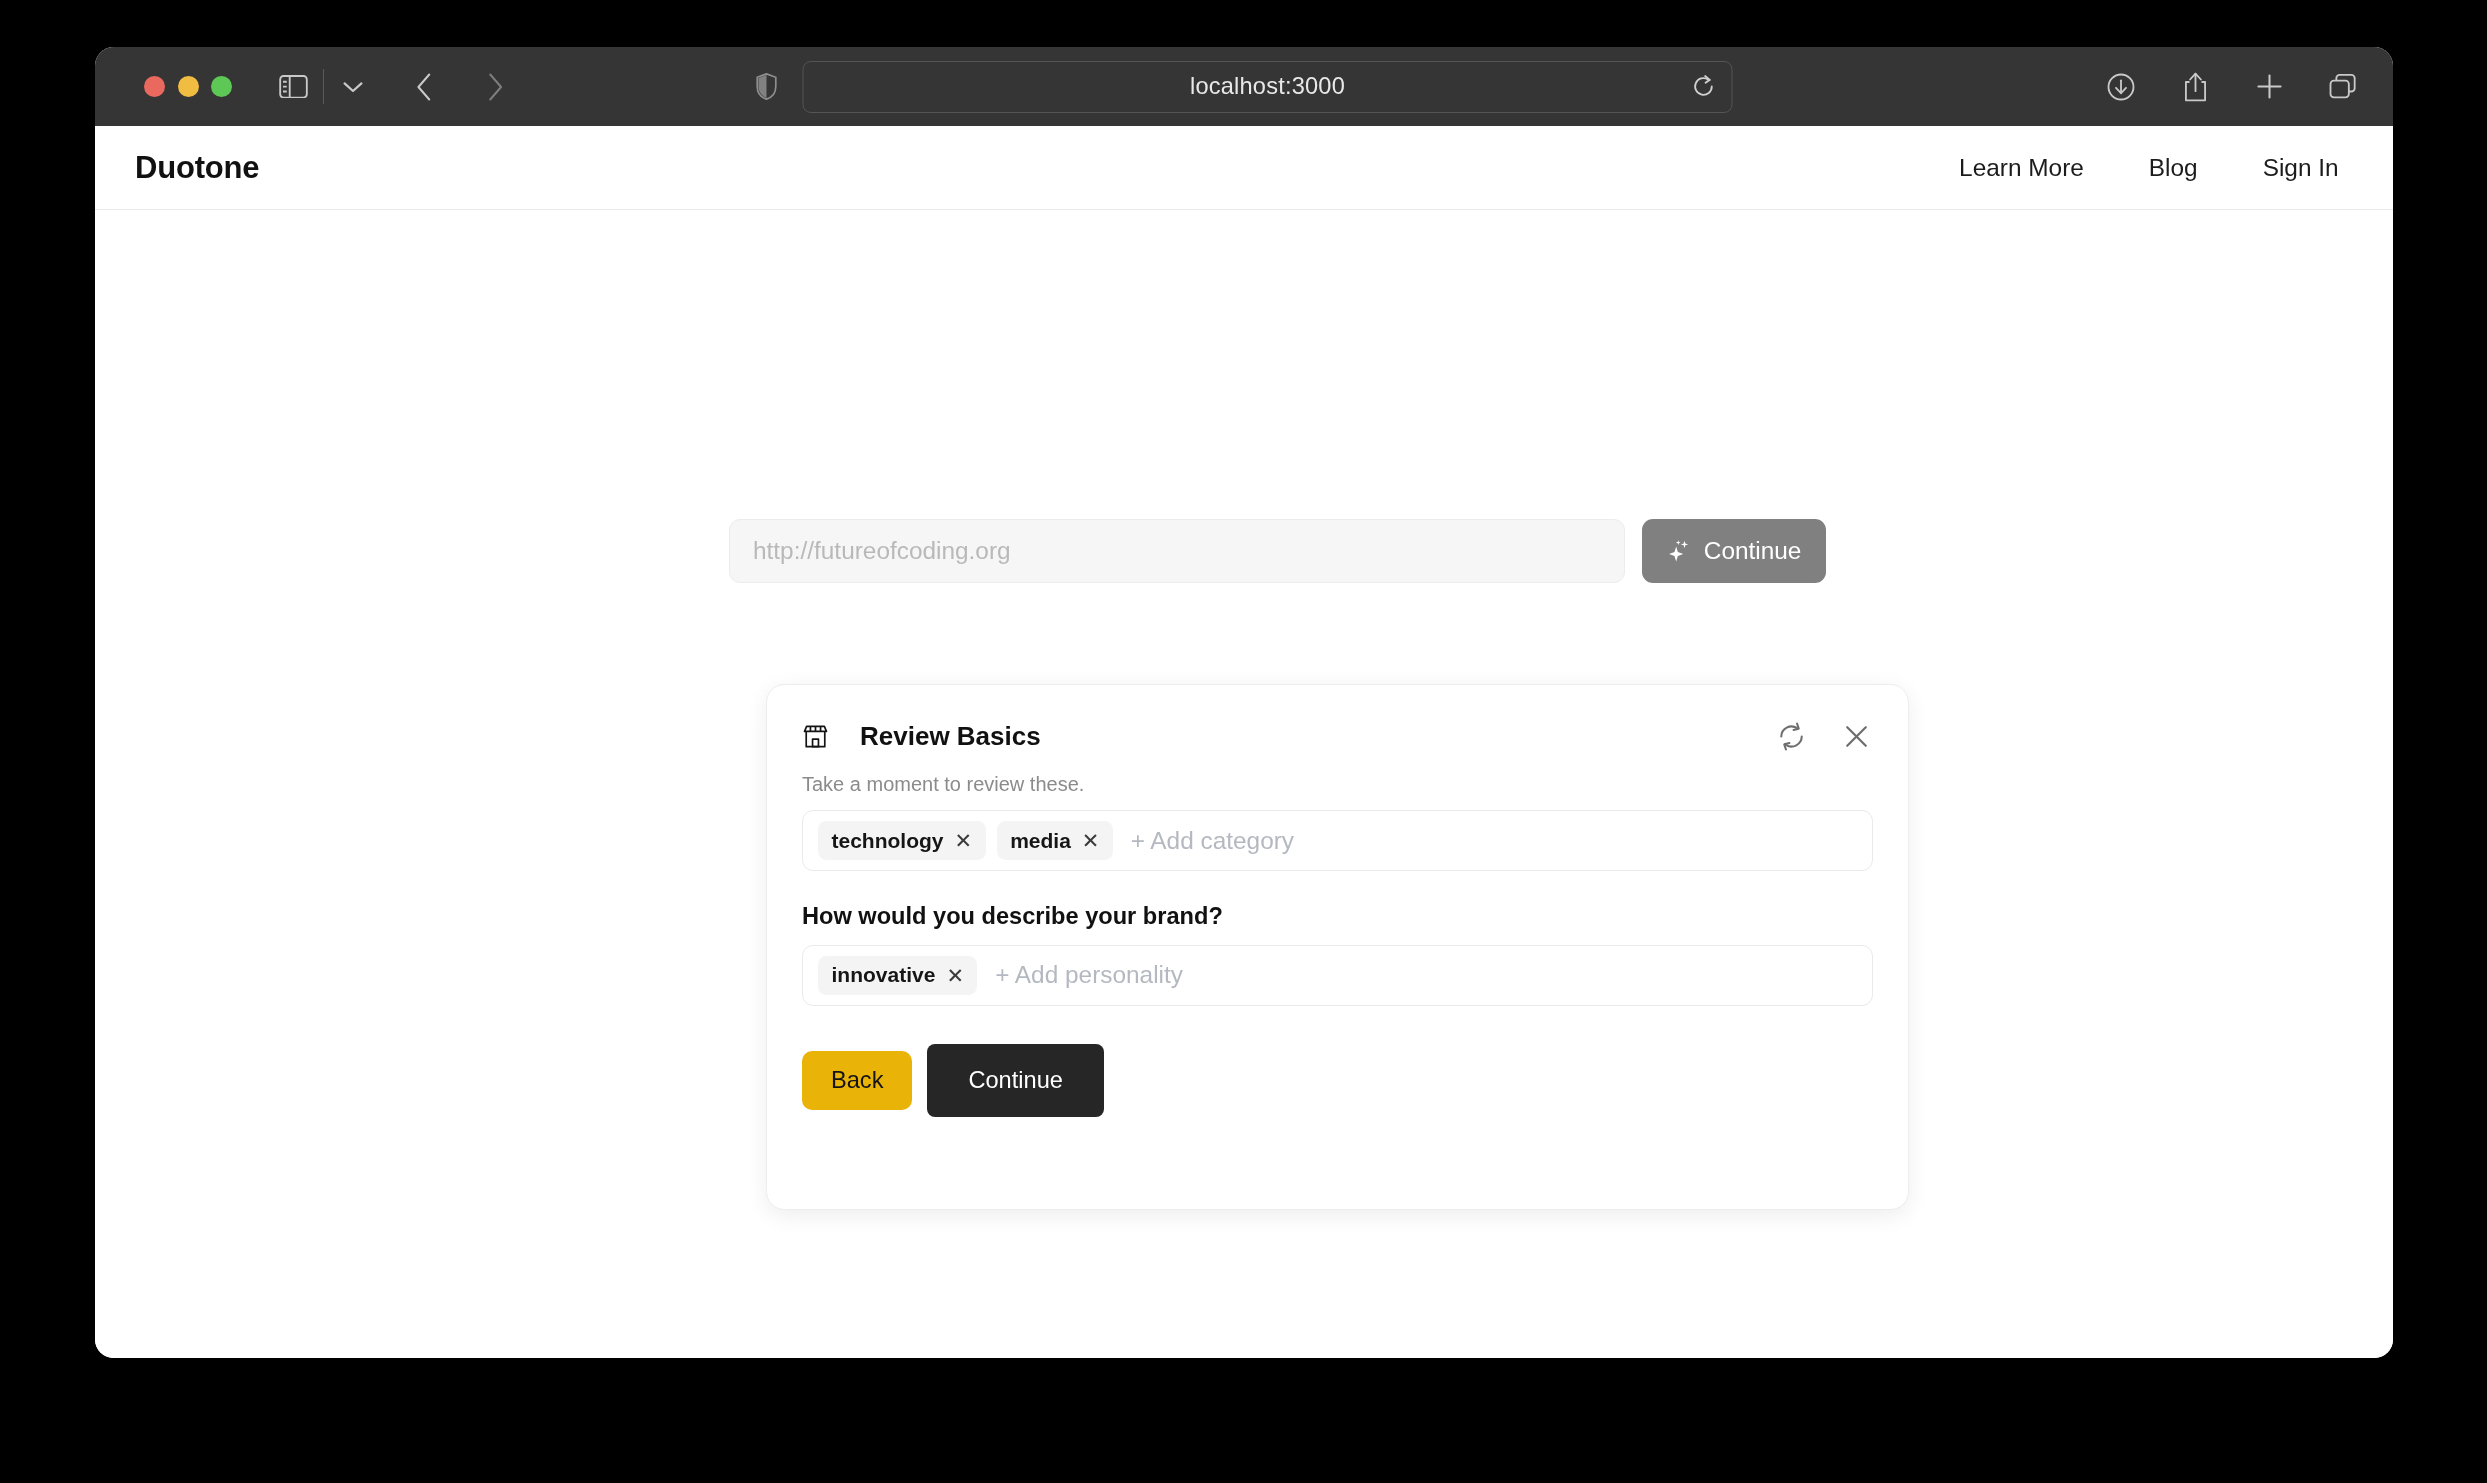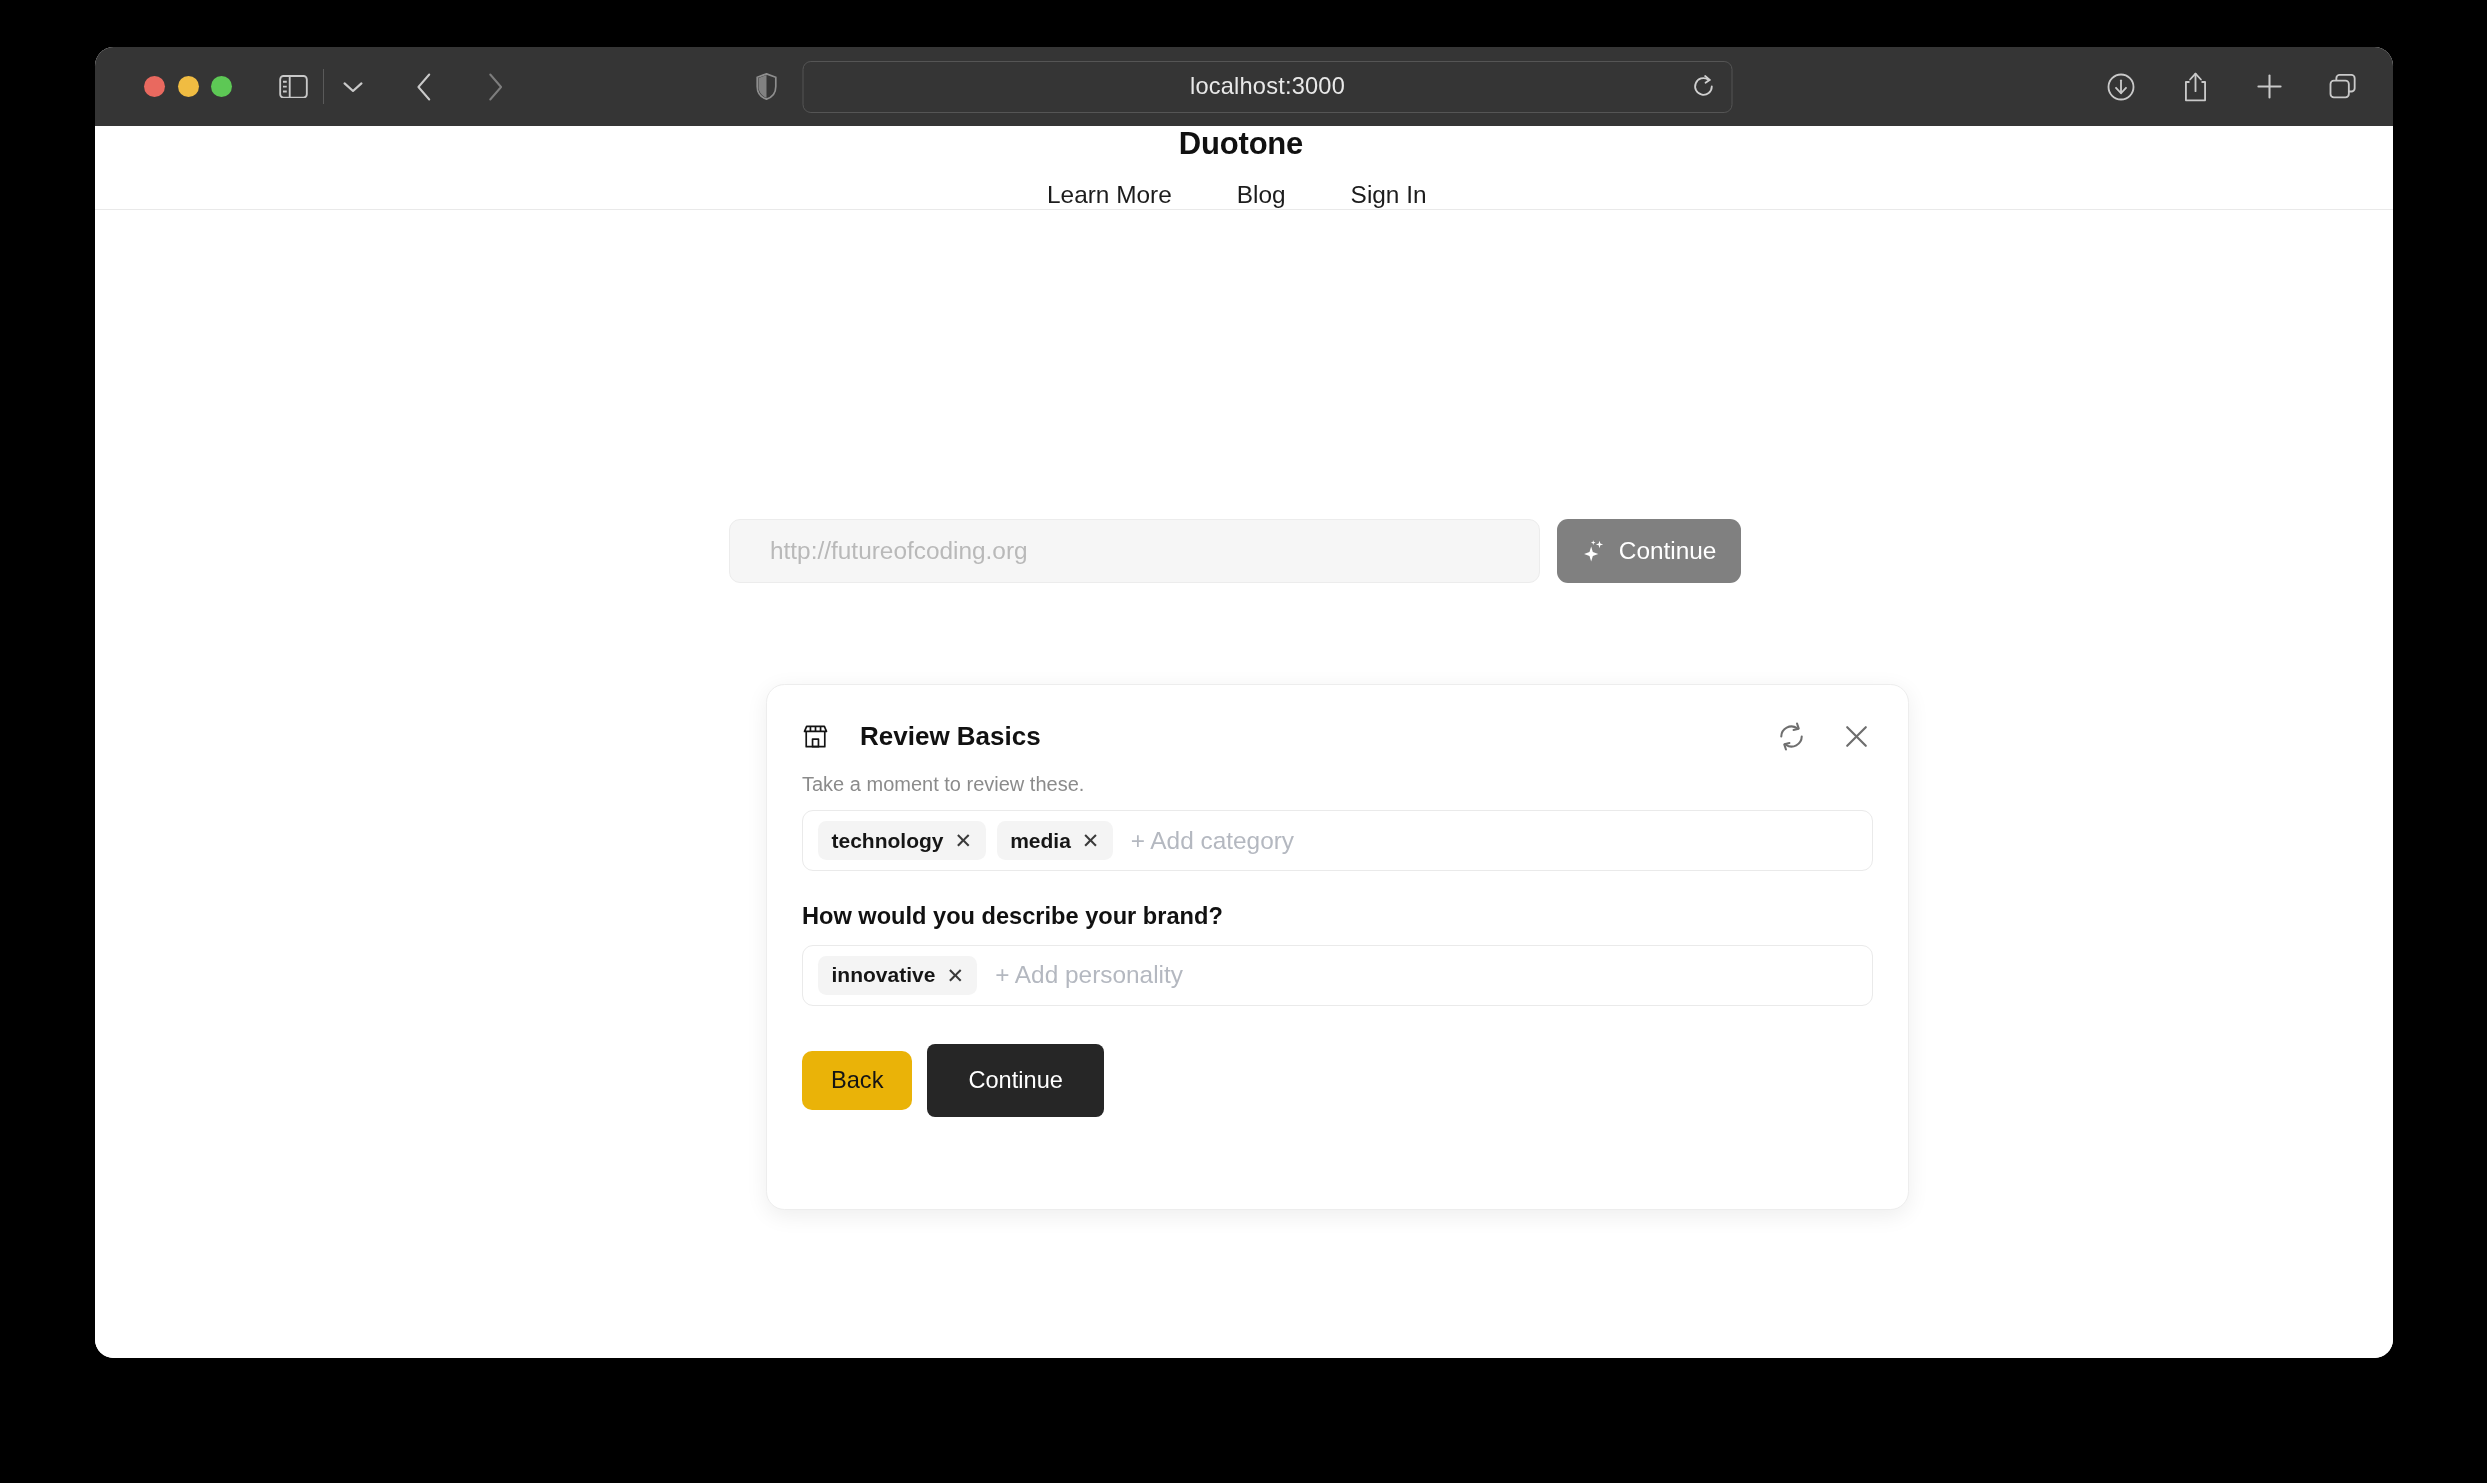--- a/index.html
+++ b/index.html
@@ -98,21 +98,20 @@
     position: relative;
   }
 
   .site-header {
     height: 84px;
     border-bottom: 0.8px solid #e9e9e9;
     display: flex;
     align-items: center;
     padding: 0 46px 0 40px;
     justify-content: space-between;
-    flex-direction: column;
   }
   .brand {
     font-size: 31px;
     font-weight: bold;
     color: #111111;
     letter-spacing: -0.2px;
   }
   .site-nav { display: flex; align-items: center; gap: 65px; padding-right: 8.4px; }
   .nav-link {
     font-size: 24.4px;
@@ -122,28 +121,28 @@
   
   .gen-row {
     position: absolute;
     left: 634px;
     top: 393px;
     display: flex;
     align-items: center;
     gap: 17px;
   }
   .url-input {
-    width: 811px;
+    width: 896px;
     height: 64px;
     background: #f6f6f6;
     border: 0.8px solid #ececec;
     border-radius: 11px;
     display: flex;
     align-items: center;
-    padding: 0 40px;
+    padding: 0 23px;
   }
   .url-input-placeholder {
     font-size: 24.4px;
     color: #b9b9b9;
   }
   .generate-btn {
     height: 64px;
     background: #808080;
     border-radius: 11px;
     display: flex;

